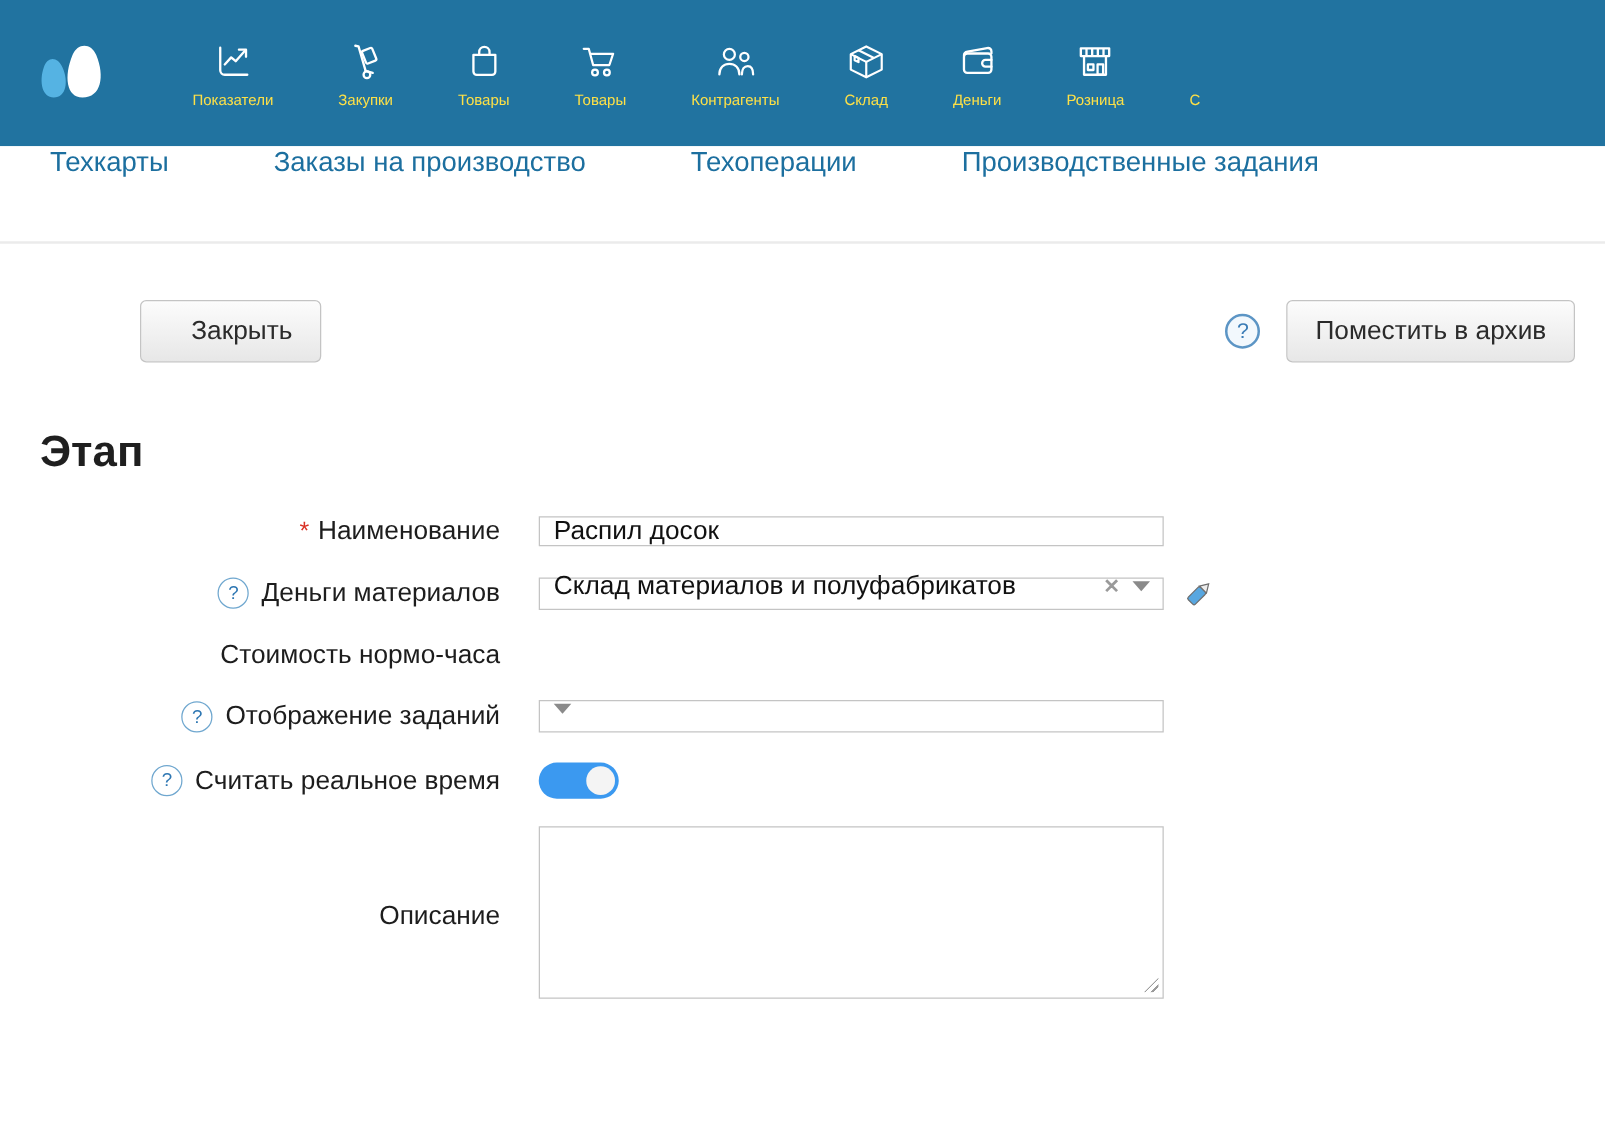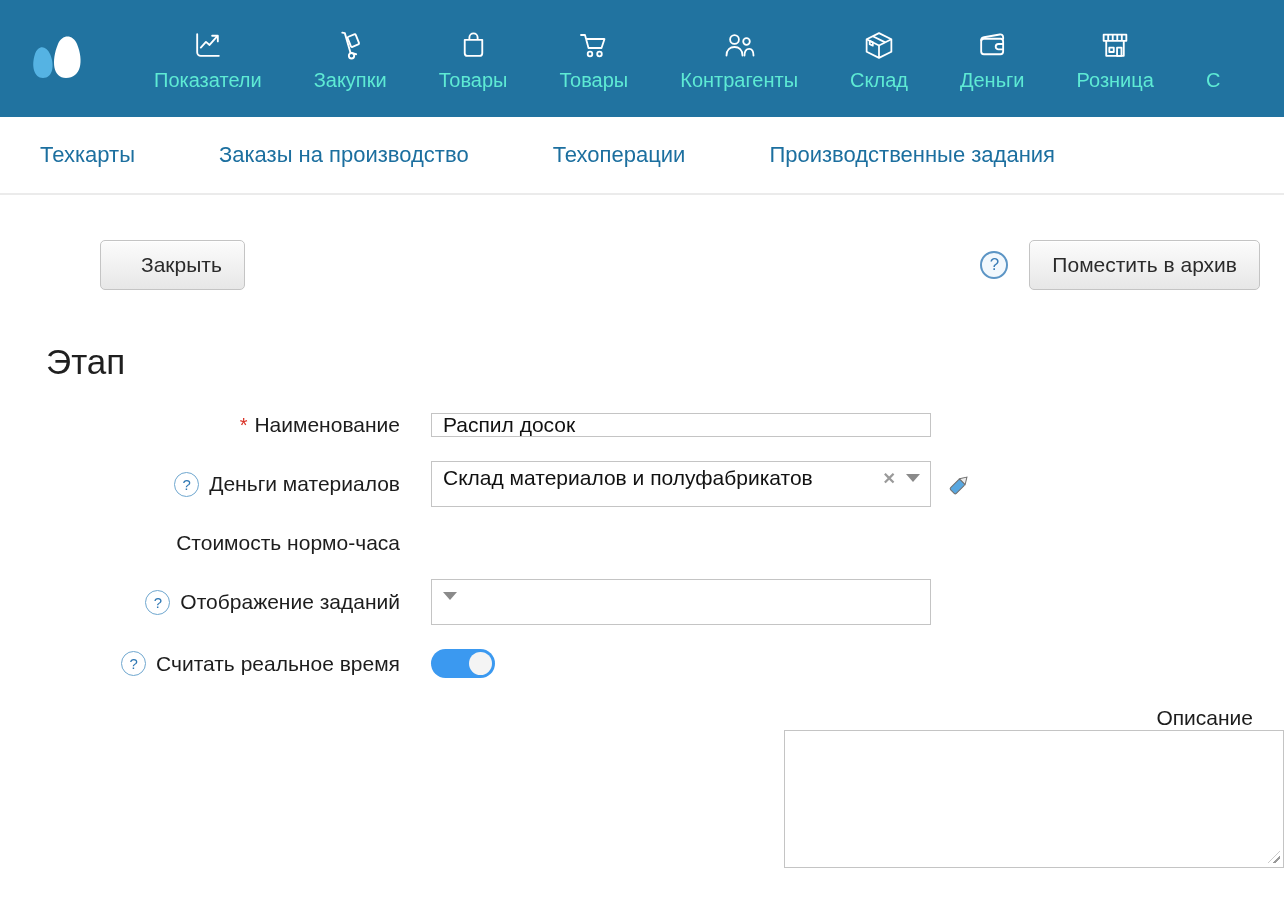--- a/index.html
+++ b/index.html
@@ -32,32 +32,32 @@
   .nav-item {
     padding:0 26px;
     display:flex;
     flex-direction:column;
     align-items:center;
     cursor:pointer;
   }
   .nav-item .nav-icon { height:36px; display:flex; align-items:flex-end; justify-content:center; }
   .nav-item .nav-label {
     margin-top:7px;
-    font-size:20px;
-    color:#5eead4;
+    font-size:12px;
+    color:#fde047;
     text-align:center;
   }
   .nav-item.truncated .nav-label { margin-top:43px; }
   
   .subnav {
     height:78px;
     background:#fff;
     border-bottom:2px solid #ebebeb;
     display:flex;
-    align-items:center;
+    align-items:flex-start;
     padding-left:40px;
   }
   .subnav-item {
     font-size:22px;
     color:#1C6F9F;
     margin-right:84px;
     cursor:pointer;
   }
   
   .toolbar {
@@ -81,21 +81,21 @@
     color:#ffffff;
     text-shadow:0 1px 1px rgba(0,0,0,0.18);
     box-shadow:inset 0 1px 0 rgba(255,255,255,0.35);
   }
   .btn-gray {
     background:linear-gradient(#fcfcfc, #e7e7e7);
     border:1px solid #c4c4c4;
     color:#2b2b2b;
     box-shadow:inset 0 1px 0 rgba(255,255,255,0.8);
   }
-  .btn-close { margin-left:20px;padding-left:40px; }
+  .btn-close { margin-left:32px;padding-left:40px; }
   .toolbar-right {
     position:absolute;
     right:0; top:0;
     display:flex;
     align-items:center;
     height:52px;
   }
   .help-circle {
     width:28px; height:28px;
     border:2px solid #5C95C5;
@@ -103,33 +103,33 @@
     border-radius:50%;
     color:#3a7cb6;
     font-size:17px;
     display:flex; align-items:center; justify-content:center;
     cursor:pointer;
     flex:0 0 auto;
   }
   .toolbar-right .help-circle { margin-right:21px; }
   
   .page-title {
-    margin:51px 0 31px 46px;
+    margin:51px 0 31px 32px;
     font-size:35px;
-    font-weight:normal;
+    font-weight:bold;
     color:#1f1f1f;
   }
   
   .form { padding-left:80px; }
   .form-row {
     display:flex;
     align-items:center;
     margin-bottom:24px;
   }
-  .form-row.row-description { align-items:flex-end;flex-direction:column; }
+  .form-row.row-description { align-items:center; }
   .label-col {
     width:320px;
     display:flex;
     align-items:center;
     justify-content:flex-end;
     margin-right:31px;
     flex:0 0 auto;
   }
   .row-description .label-col { margin-top:6px; }
   .field-label {
@@ -160,21 +160,21 @@
     border:1px solid #c4c4c4;
     font-family:"Liberation Sans", sans-serif;
     font-size:21px;
     color:#111;
     padding:0 11px;
     background:#fff;
     outline:none;
   }
   .combo {
     width:500px;
-    height:46px;
+    height:26px;
     border:1px solid #c4c4c4;
     background:#fff;
     display:flex;
     align-items:center;
     padding:0 10px 12px 11px;
     cursor:pointer;
   }
   .combo-text {
     flex:1;
     font-size:21px;

